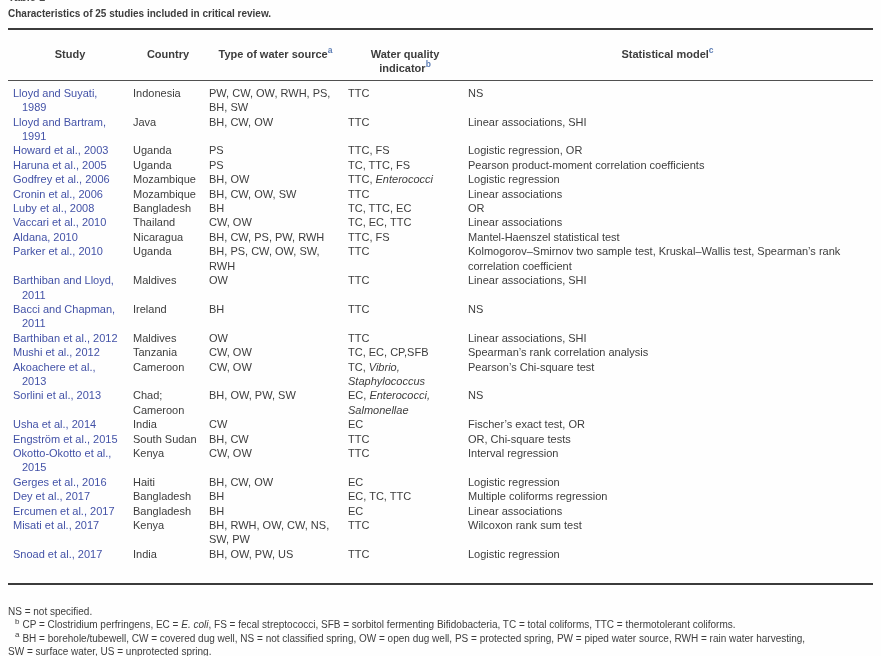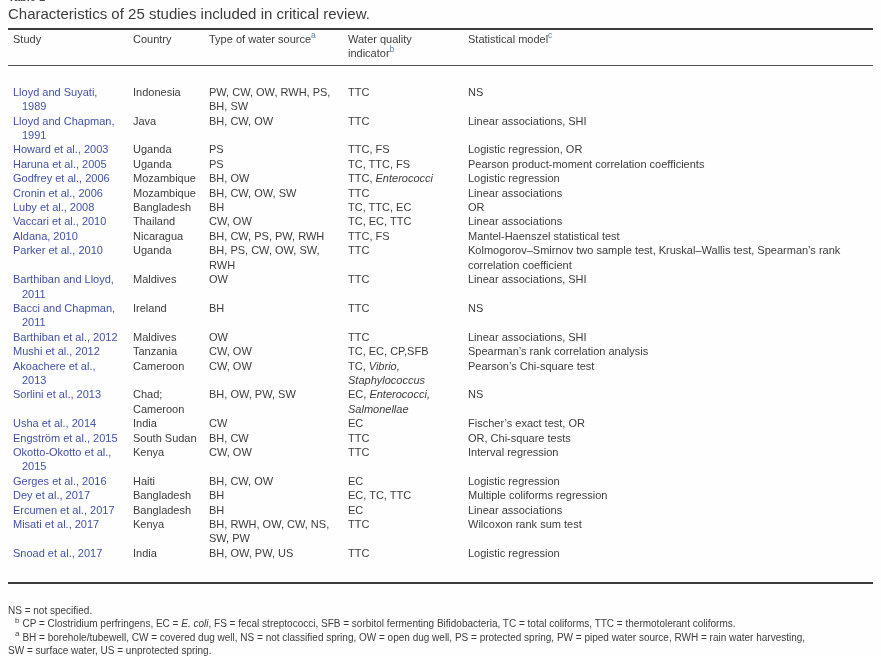--- a/index.html
+++ b/index.html
@@ -4,34 +4,34 @@
 <style>
   html,body{margin:0;padding:0;}
   body{
     width:881px;height:656px;overflow:hidden;background:#fefefe;
     font-family:"Liberation Sans", sans-serif;
     color:var(--text,#3d3d3d);
   }
   .page{padding:0 8px;}
   .label-clip{height:4px;overflow:hidden;}
   .label-clip span{display:block;font-size:11px;font-weight:bold;line-height:12px;margin-top:-9px;color:#4a4a4a;}
-  .caption{font-size:15px;line-height:14px;margin:3px 0 7px;color:var(--text,#3d3d3d);}
+  .caption{font-size:10px;line-height:14px;margin:3px 0 7px;color:var(--text,#3d3d3d);font-weight:bold;}
   table{
     border-collapse:collapse;table-layout:fixed;width:865px;
     border-top:2px solid var(--rule,#3b3b3b);
     border-bottom:2px solid var(--rule,#3b3b3b);
   }
   th{
-    font-weight:normal;text-align:left;vertical-align:top;
-    font-size:11px;line-height:14.4px;padding:2px 6px 4px 0;
+    font-weight:bold;text-align:center;vertical-align:top;
+    font-size:11px;line-height:14.4px;padding:17px 6px 4px 0;
     border-bottom:1px solid #505050;
   }
   td{vertical-align:top;font-size:11px;line-height:14.4px;padding:0 6px 0 0;}
   th:first-child,td:first-child{padding-left:5px;}
-  tbody tr:first-child td{padding-top:19px;}
+  tbody tr:first-child td{padding-top:5px;}
   tbody tr:last-child td{padding-bottom:22px;}
   .study-link{color:var(--link,#4352a7);cursor:pointer;}
   .cont{padding-left:9px;}
   sup{line-height:0;}
   .ref{color:var(--footnote-ref,#5b7cb4);font-size:8.5px;cursor:pointer;}
   .footnotes{margin-top:20px;font-size:10px;line-height:13.2px;width:865px;}
   .fn{margin:0;}
   .fn .fnm{font-size:8px;margin:0 3px 0 7px;color:var(--text,#3d3d3d);}
 </style>
 </head>
@@ -85,21 +85,21 @@
           </td>
           <td>
             <div><span>TTC</span></div>
           </td>
           <td>
             <div>NS</div>
           </td>
         </tr>
         <tr>
           <td>
-            <div><span class="study-link">Lloyd and Chapman,</span></div>
+            <div><span class="study-link">Lloyd and Bartram,</span></div>
             <div class="cont"><span class="study-link">1991</span></div>
           </td>
           <td>
             <div>Java</div>
           </td>
           <td>
             <div>BH, CW, OW</div>
           </td>
           <td>
             <div><span>TTC</span></div>

